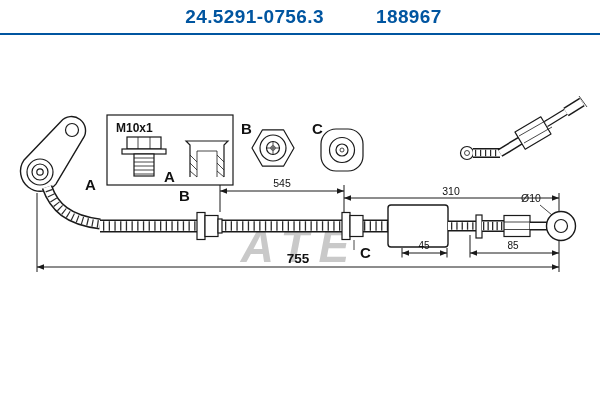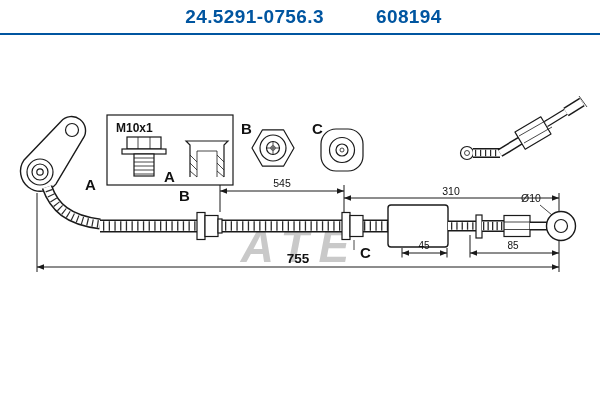--- a/index.html
+++ b/index.html
@@ -23,21 +23,21 @@
   .dim-lg{font:bold 13.5px "Liberation Sans",sans-serif;fill:#111;}
   .wm{font:italic bold 46px "Liberation Sans",sans-serif;fill:var(--watermark,#c9c9c9);letter-spacing:10px;}
 </style>
 </head>
 <body>
 
 <div class="page">
 
   <div class="header">
     <span>24.5291-0756.3</span>
-    <span>608194</span>
+    <span>188967</span>
   </div>
   <div class="divider"></div>
 
   <svg width="600" height="365" viewBox="0 0 600 365">
     <defs>
       <marker id="dimA" viewBox="0 0 10 10" refX="10" refY="5" markerWidth="9" markerHeight="7" orient="auto-start-reverse">
         <path d="M0 1 L10 5 L0 9 Z" fill="#1a1a1a"></path>
       </marker>
     </defs>
 

